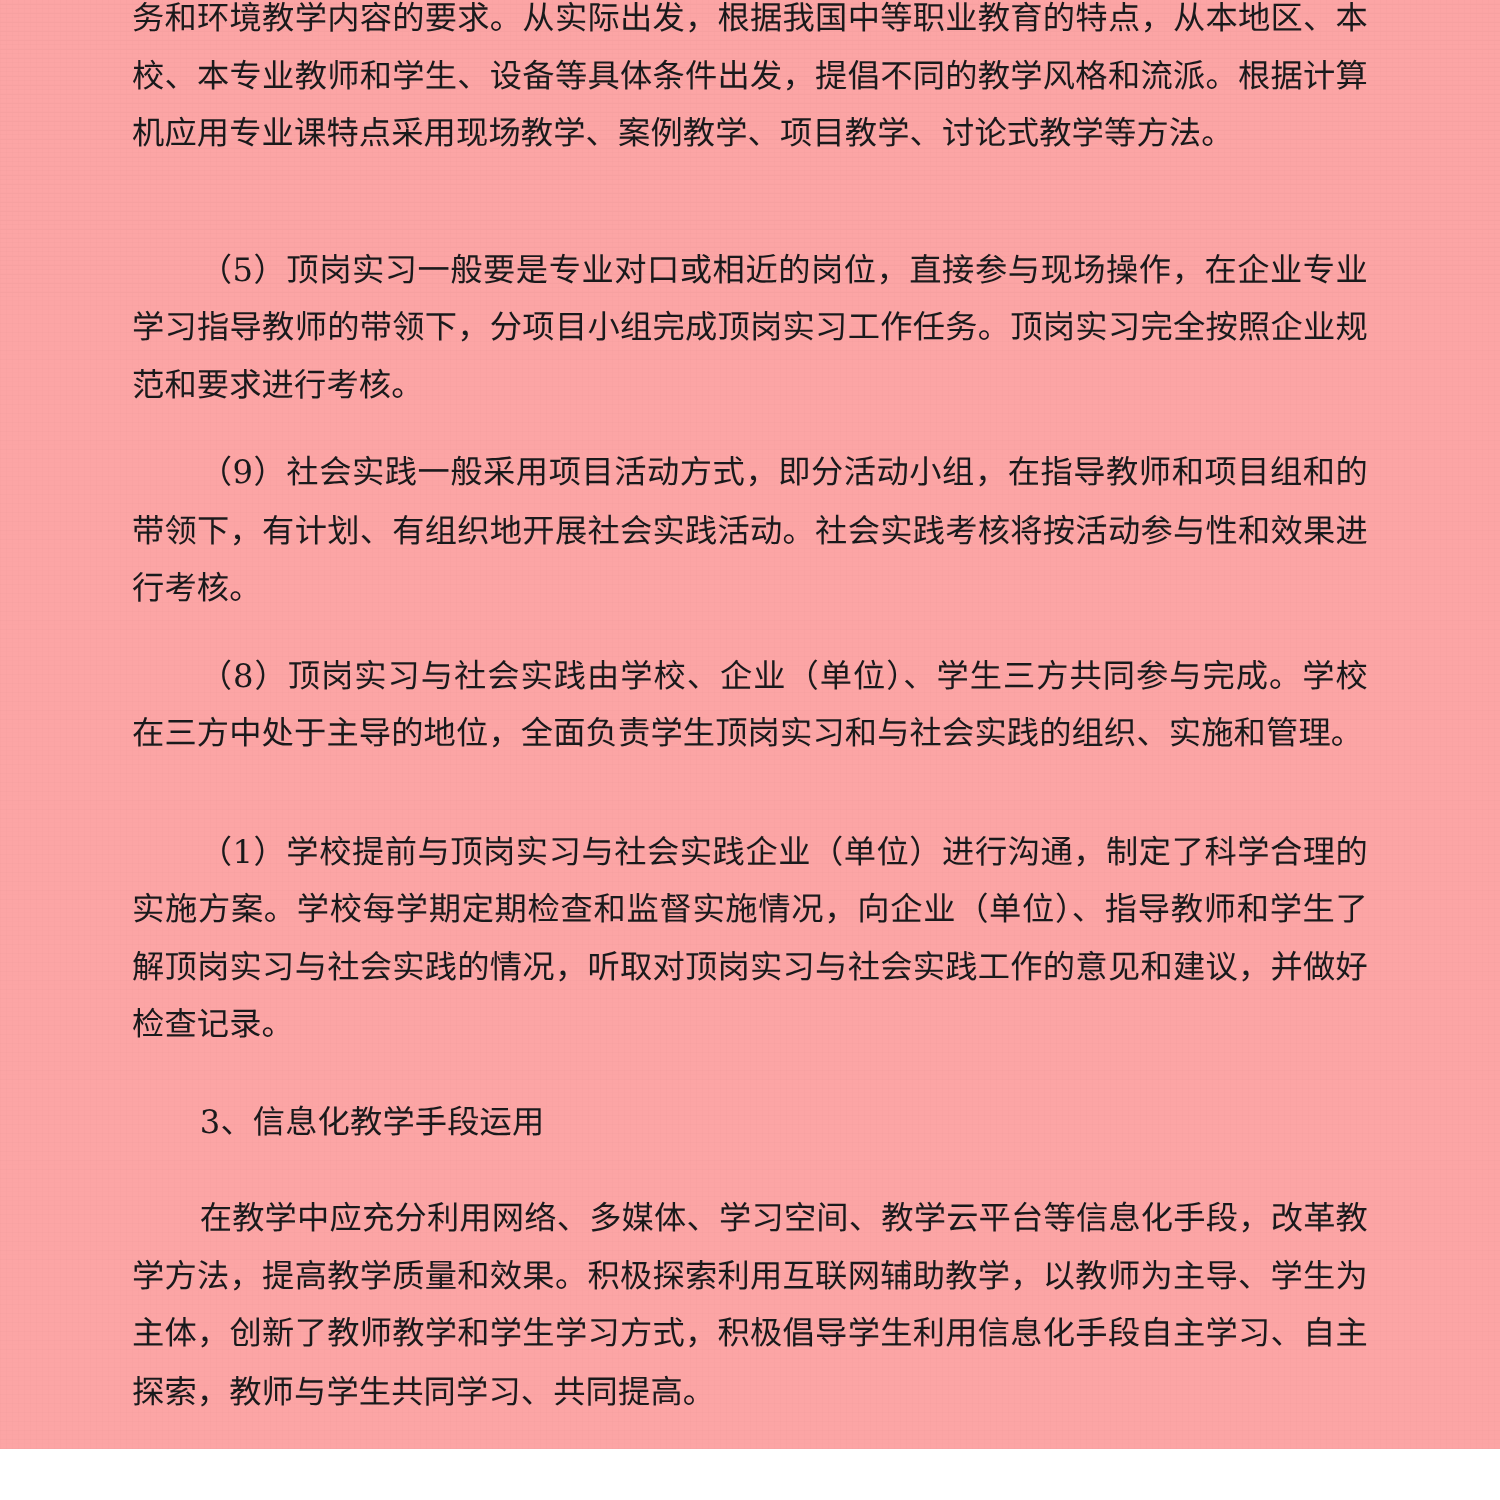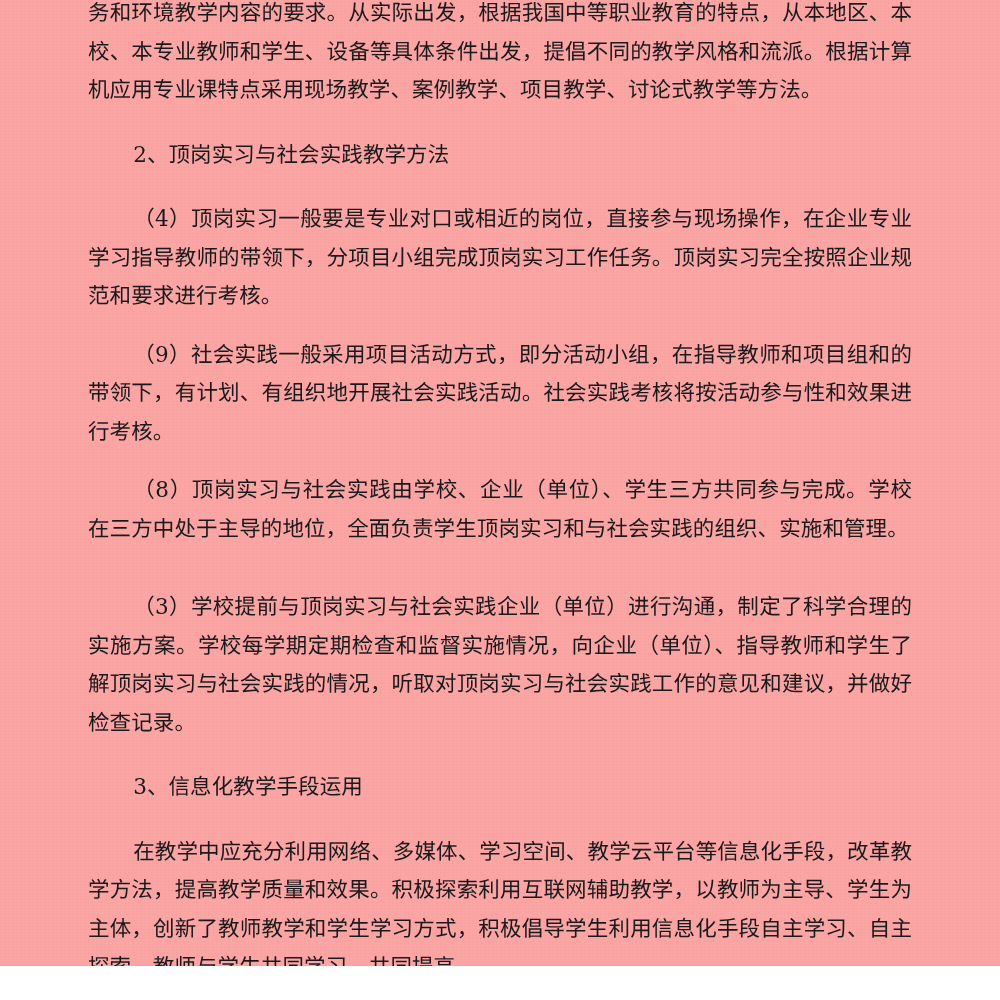--- a/index.html
+++ b/index.html
@@ -79,40 +79,39 @@
 <body>
 
 <div class="page">
 
   <div class="text-column">
 
     <p class="para">务和环境教学内容的要求。从实际出发，根据我国中等职业教育的特点，从本地区、本校、本专业教师和学生、设备等具体条件出发，提倡不同的教学风格和流派。根据计算机应用专业课特点采用现场教学、案例教学、项目教学、讨论式教学等方法。</p>
 
     <div class="gap-lg"></div>
 
-    <p class="heading">2、顶岗实习与社会实践教学方法</p>
 
     <div class="gap-lg"></div>
 
-    <p class="para indent">（4）顶岗实习一般要是专业对口或相近的岗位，直接参与现场操作，在企业专业学习指导教师的带领下，分项目小组完成顶岗实习工作任务。顶岗实习完全按照企业规范和要求进行考核。</p>
+    <p class="para indent">（5）顶岗实习一般要是专业对口或相近的岗位，直接参与现场操作，在企业专业学习指导教师的带领下，分项目小组完成顶岗实习工作任务。顶岗实习完全按照企业规范和要求进行考核。</p>
 
     <div class="gap-md"></div>
 
     <p class="para indent">（9）社会实践一般采用项目活动方式，即分活动小组，在指导教师和项目组和的带领下，有计划、有组织地开展社会实践活动。社会实践考核将按活动参与性和效果进行考核。</p>
 
     <div class="gap-md"></div>
 
     <p class="para indent">（8）顶岗实习与社会实践由学校、企业（单位）、学生三方共同参与完成。学校在三方中处于主导的地位，全面负责学生顶岗实习和与社会实践的组织、实施和管理。</p>
 
     <div class="gap-md"></div>
 
 
     <div class="gap-md"></div>
 
-    <p class="para indent">（3）学校提前与顶岗实习与社会实践企业（单位）进行沟通，制定了科学合理的实施方案。学校每学期定期检查和监督实施情况，向企业（单位）、指导教师和学生了解顶岗实习与社会实践的情况，听取对顶岗实习与社会实践工作的意见和建议，并做好检查记录。</p>
+    <p class="para indent">（1）学校提前与顶岗实习与社会实践企业（单位）进行沟通，制定了科学合理的实施方案。学校每学期定期检查和监督实施情况，向企业（单位）、指导教师和学生了解顶岗实习与社会实践的情况，听取对顶岗实习与社会实践工作的意见和建议，并做好检查记录。</p>
 
     <div class="gap-lg"></div>
 
     <p class="heading">3、信息化教学手段运用</p>
 
     <div class="gap-lg"></div>
 
     <p class="para indent">在教学中应充分利用网络、多媒体、学习空间、教学云平台等信息化手段，改革教学方法，提高教学质量和效果。积极探索利用互联网辅助教学，以教师为主导、学生为主体，创新了教师教学和学生学习方式，积极倡导学生利用信息化手段自主学习、自主探索，教师与学生共同学习、共同提高。</p>
 
   </div>

